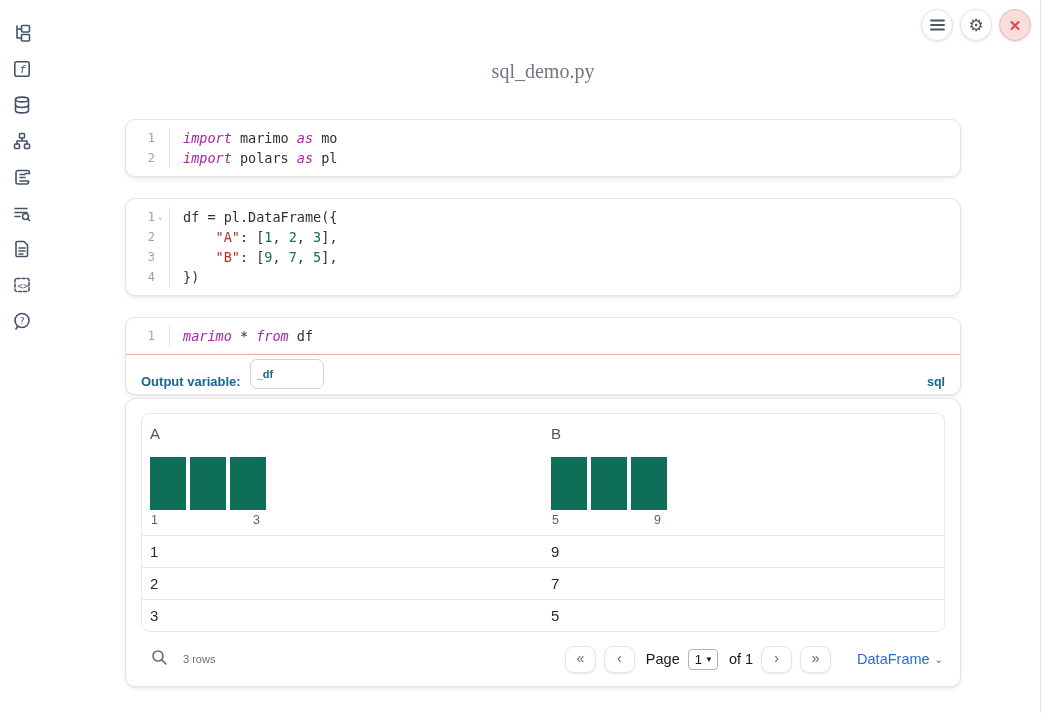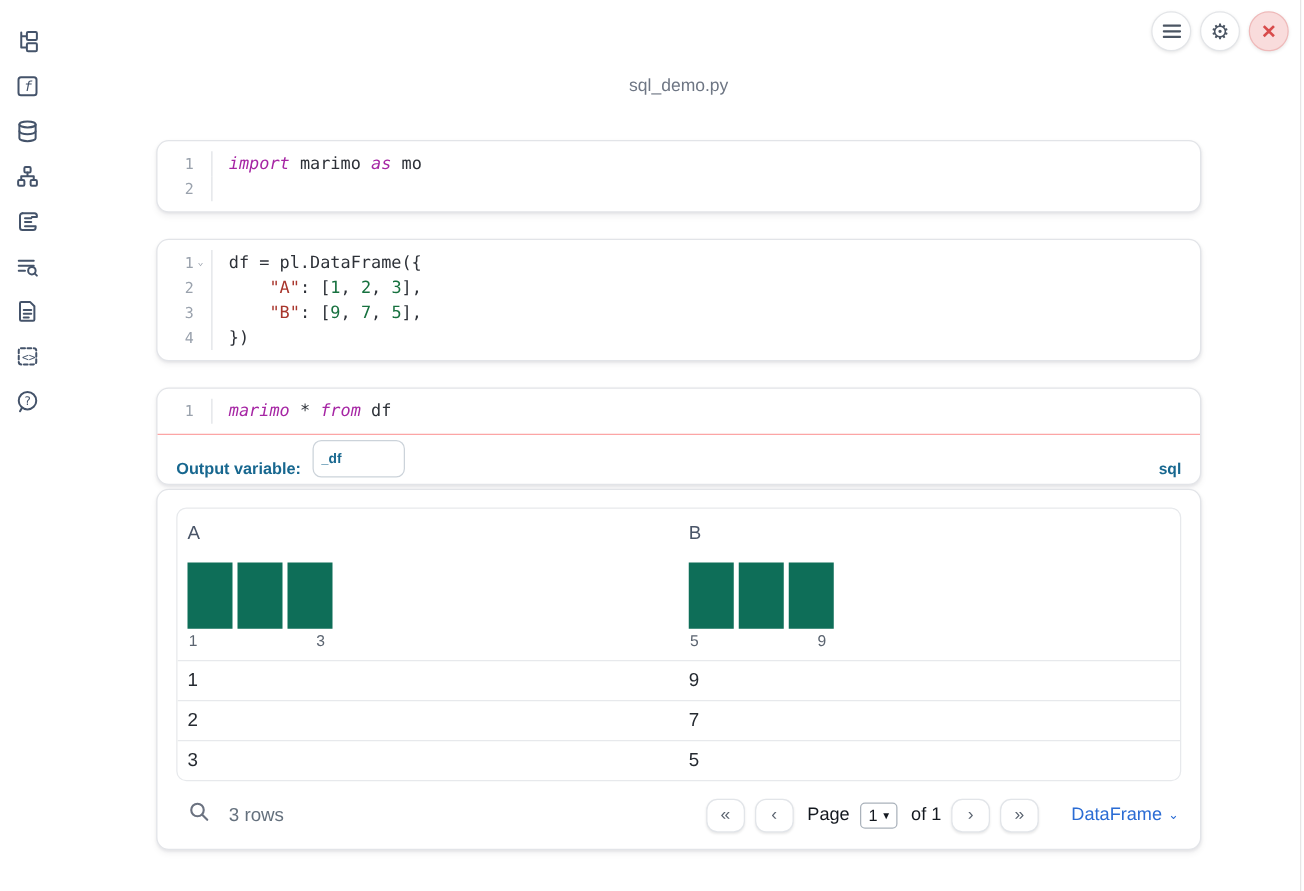--- a/index.html
+++ b/index.html
@@ -22,22 +22,22 @@
   .circle-btn { width:32px; height:32px; border-radius:50%; background:#fff;
                 border:1px solid #e3e5e8; box-shadow:0 1px 3px rgba(0,0,0,.10);
                 display:flex; align-items:center; justify-content:center; cursor:pointer; }
   .circle-btn svg { stroke:#4b5563; stroke-width:1.8; stroke-linecap:round; }
   .gear-glyph { font-size:17px; color:#4b5563; line-height:1; }
   .circle-btn.close { background:#f9dcdc; border-color:#efb9b9; }
   .close-glyph { font-size:15px; color:#d84b4b; line-height:1; font-weight:bold; }
 
   
   .main { position:absolute; left:125px; top:0; width:836px; }
-  .doc-title { margin-top:60px; text-align:center; font-family:Liberation Sans, sans-serif;
-               font-size:14px; color:#6e7684; }
+  .doc-title { margin-top:60px; text-align:center; font-family:Liberation Serif, serif;
+               font-size:20px; color:#6e7684; }
 
   .cell { background:#fff; border:1px solid #e2e4e8; border-radius:10px;
           box-shadow:0 1px 2px rgba(15,23,42,.06), 0 3px 5px rgba(15,23,42,.05); }
   .cell.c1 { margin-top:36px; }
   .cell.c2 { margin-top:21px; }
   .cell.c3 { margin-top:21px; }
 
   .code-block { padding:8px 0; }
   .code-line { display:flex; line-height:20px; font-family:"DejaVu Sans Mono", monospace; font-size:13.5px; }
   .gutter { flex:0 0 44px; display:flex; justify-content:flex-end; align-items:center;
@@ -67,21 +67,21 @@
   .hist-labels { position:relative; width:118px; height:16px; margin-top:3px;
                  font-size:12.5px; color:#5b6470; }
   .hl-min { position:absolute; left:1px; }
   .hl-max { position:absolute; left:103px; }
   .t-row { display:flex; border-top:1px solid #e7e9ec; }
   .t-cell { flex:1; padding:7px 8px; font-size:15px; color:#252a31; }
 
   
   .tbl-footer { margin-top:9px; display:flex; align-items:center; height:36px; padding:0 2px 0 10px; }
   .search-icon svg { stroke:#6b7280; fill:none; stroke-width:1.7; stroke-linecap:round; }
-  .row-count { margin-left:15px; font-size:15px; color:#64707d; }
+  .row-count { margin-left:15px; font-size:11px; color:#64707d; }
   .pager { margin-left:auto; display:flex; align-items:center; gap:8px; }
   .pg-btn { width:31px; height:27px; border-radius:9px; border:1px solid #e2e5e9; background:#fff;
             box-shadow:0 1px 2px rgba(0,0,0,.09); display:flex; align-items:center; justify-content:center;
             font-size:14px; color:#5b6470; cursor:pointer; padding-bottom:2px; }
   .pg-label { font-size:14.5px; color:#13181f; margin-left:3px; }
   .pg-select { display:inline-flex; align-items:center; gap:3px; border:1px solid #aab2bb; border-radius:4px;
                padding:2px 4px 2px 6px; font-size:13px; color:#13181f; background:#fff; cursor:pointer; }
   .pg-select .caret { font-size:8px; color:#13181f; }
   .download { margin-left:18px; display:inline-flex; align-items:center; gap:5px;
               color:#2b6cd4; font-size:14.5px; cursor:pointer; }
@@ -180,20 +180,21 @@
             <span>1</span>
             <span class="fold"></span>
           </div>
           <div class="code-text"><span class="tok-kw">import</span><span class="tok-pl"> marimo </span><span class="tok-kw">as</span><span class="tok-pl"> mo</span></div>
         </div>
         <div class="code-line">
           <div class="gutter">
             <span>2</span>
             <span class="fold"></span>
           </div>
+          <div class="code-text"><span class="tok-kw">import</span><span class="tok-pl"> polars </span><span class="tok-kw">as</span><span class="tok-pl"> pl</span></div>
         </div>
       </div>
   </div>
 
   <div class="cell c2">
     <div class="code-block">
         <div class="code-line">
           <div class="gutter">
             <span>1</span>
             <span class="fold">⌄</span>

